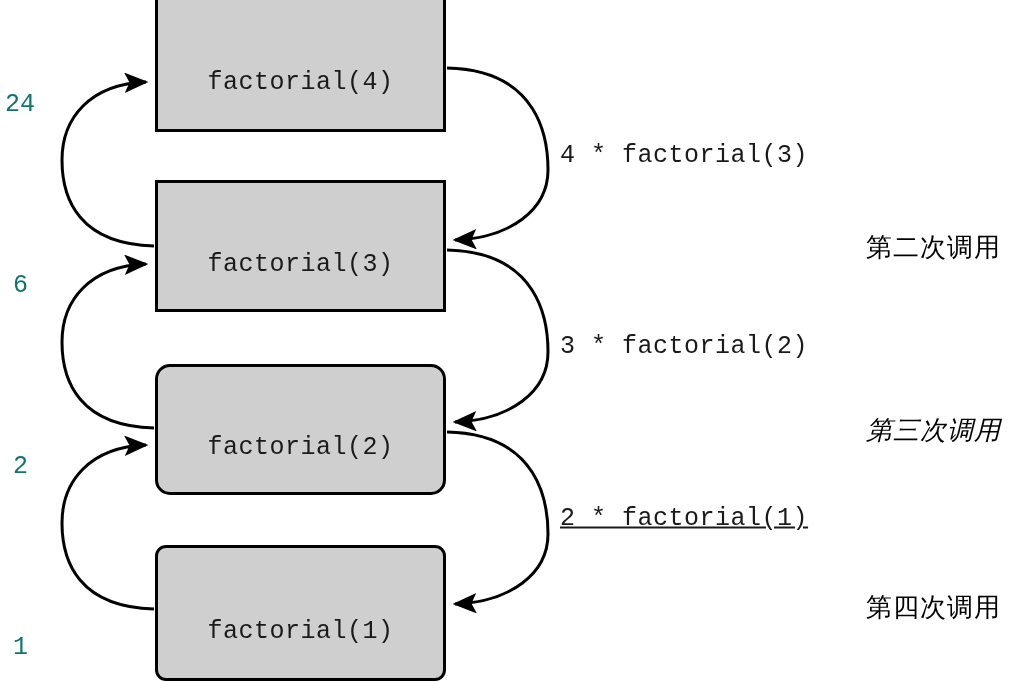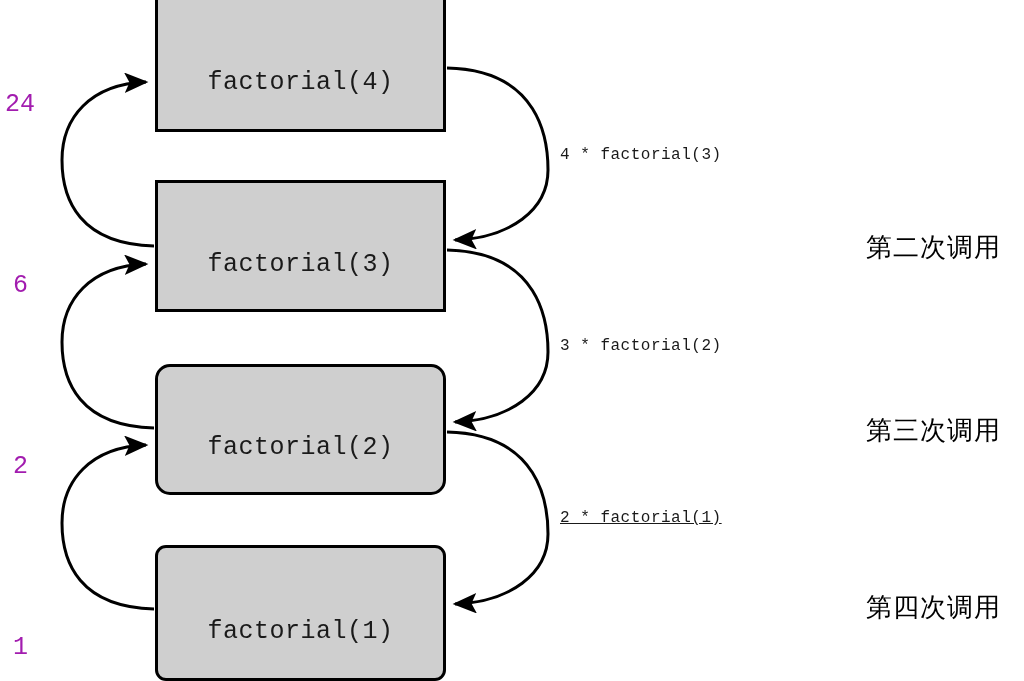--- a/index.html
+++ b/index.html
@@ -38,27 +38,27 @@
     font-size: 25px;
     color: #1a1a1a;
     letter-spacing: 0.5px;
     white-space: nowrap;
     margin-top: 36px;
   }
   .return-value {
     position: absolute;
     font-family: "Liberation Mono", "DejaVu Sans Mono", monospace;
     font-size: 25px;
-    color: #a21caf;
+    color: #0f766e;
     white-space: nowrap;
   }
   .expr-label {
     position: absolute;
     font-family: "Liberation Mono", "DejaVu Sans Mono", monospace;
-    font-size: 16px;
+    font-size: 25px;
     color: #1a1a1a;
     white-space: nowrap;
     letter-spacing: 0.5px;
   }
   .call-order {
     position: absolute;
     font-family: "DejaVu Serif", "Liberation Serif", serif;
     font-size: 26px;
     color: #000000;
     white-space: nowrap;
@@ -106,16 +106,16 @@
   <div class="return-value" style="left: 5px; top: 104px; transform: translateY(-50%);">24</div>
   <div class="return-value" style="left: 13px; top: 285px; transform: translateY(-50%);">6</div>
   <div class="return-value" style="left: 13px; top: 466px; transform: translateY(-50%);">2</div>
   <div class="return-value" style="left: 13px; top: 647px; transform: translateY(-50%);">1</div>
 
   <div class="expr-label" style="left: 560px; top: 155px; transform: translateY(-50%);">4 * factorial(3)</div>
   <div class="expr-label" style="left: 560px; top: 337px; transform: translateY(-50%); margin-top: 9px;">3 * factorial(2)</div>
   <div class="expr-label" style="left: 560px; top: 518px; transform: translateY(-50%); text-decoration: underline;">2 * factorial(1)</div>
 
   <div class="call-order" style="left: 866px; top: 247px; transform: translateY(-50%);">第二次调用</div>
-  <div class="call-order" style="left: 866px; top: 430px; transform: translateY(-50%);">第三次调用</div>
+  <div class="call-order" style="left: 866px; top: 430px; transform: translateY(-50%); font-style: italic;">第三次调用</div>
   <div class="call-order" style="left: 866px; top: 607px; transform: translateY(-50%);">第四次调用</div>
 
 </div>
 
 </body></html>

